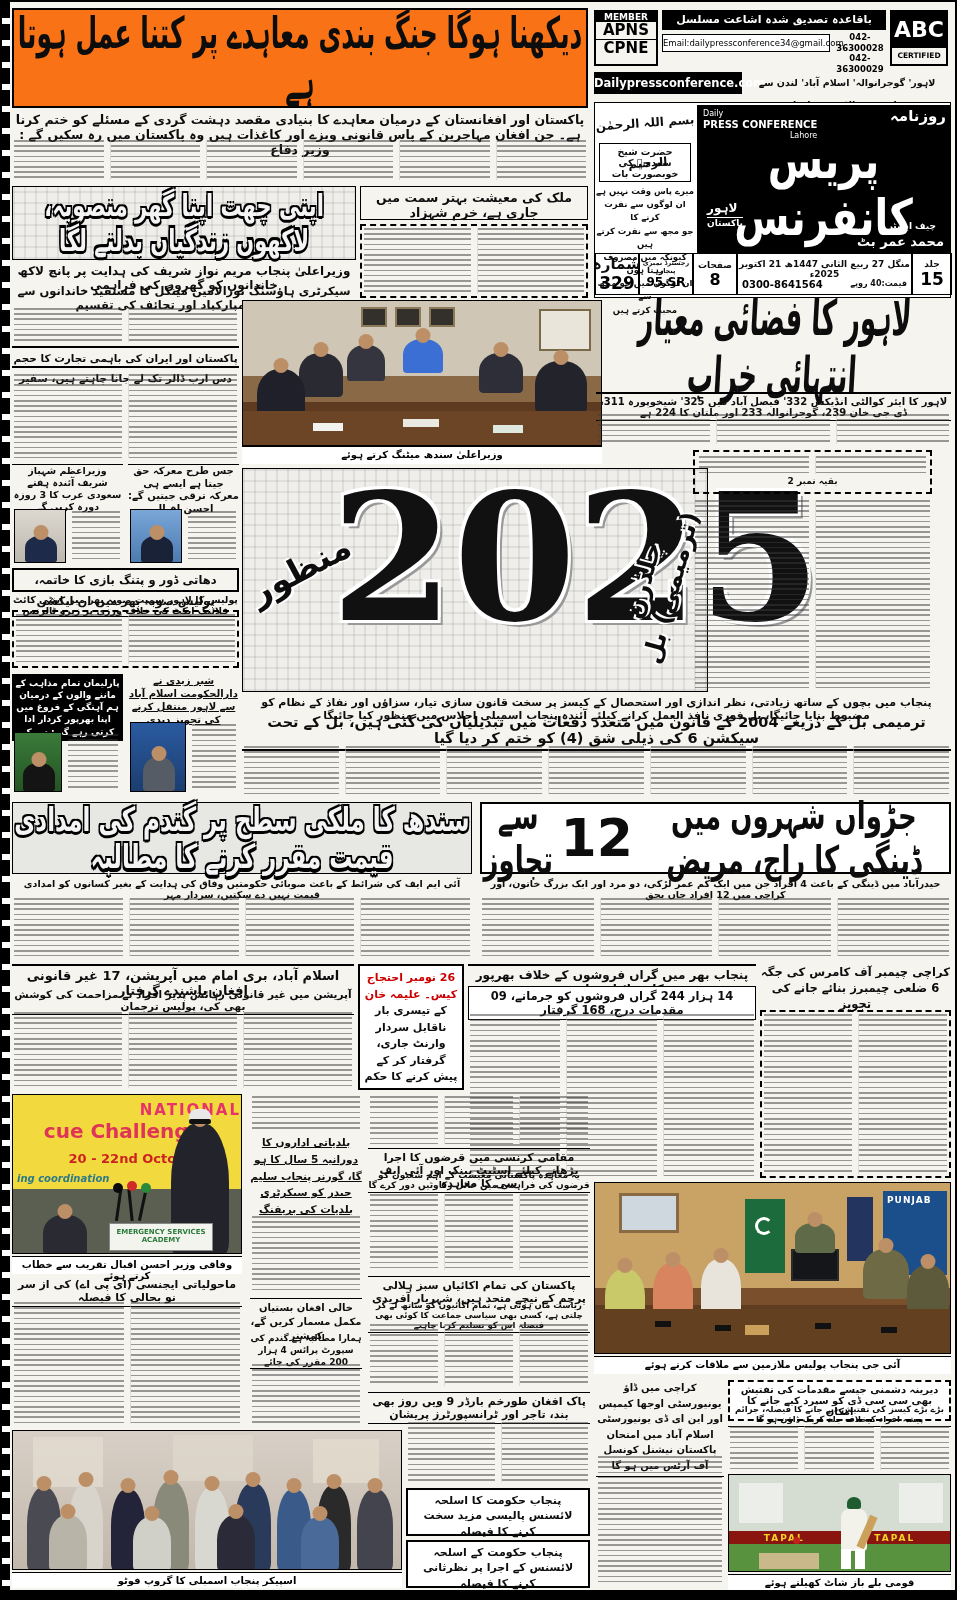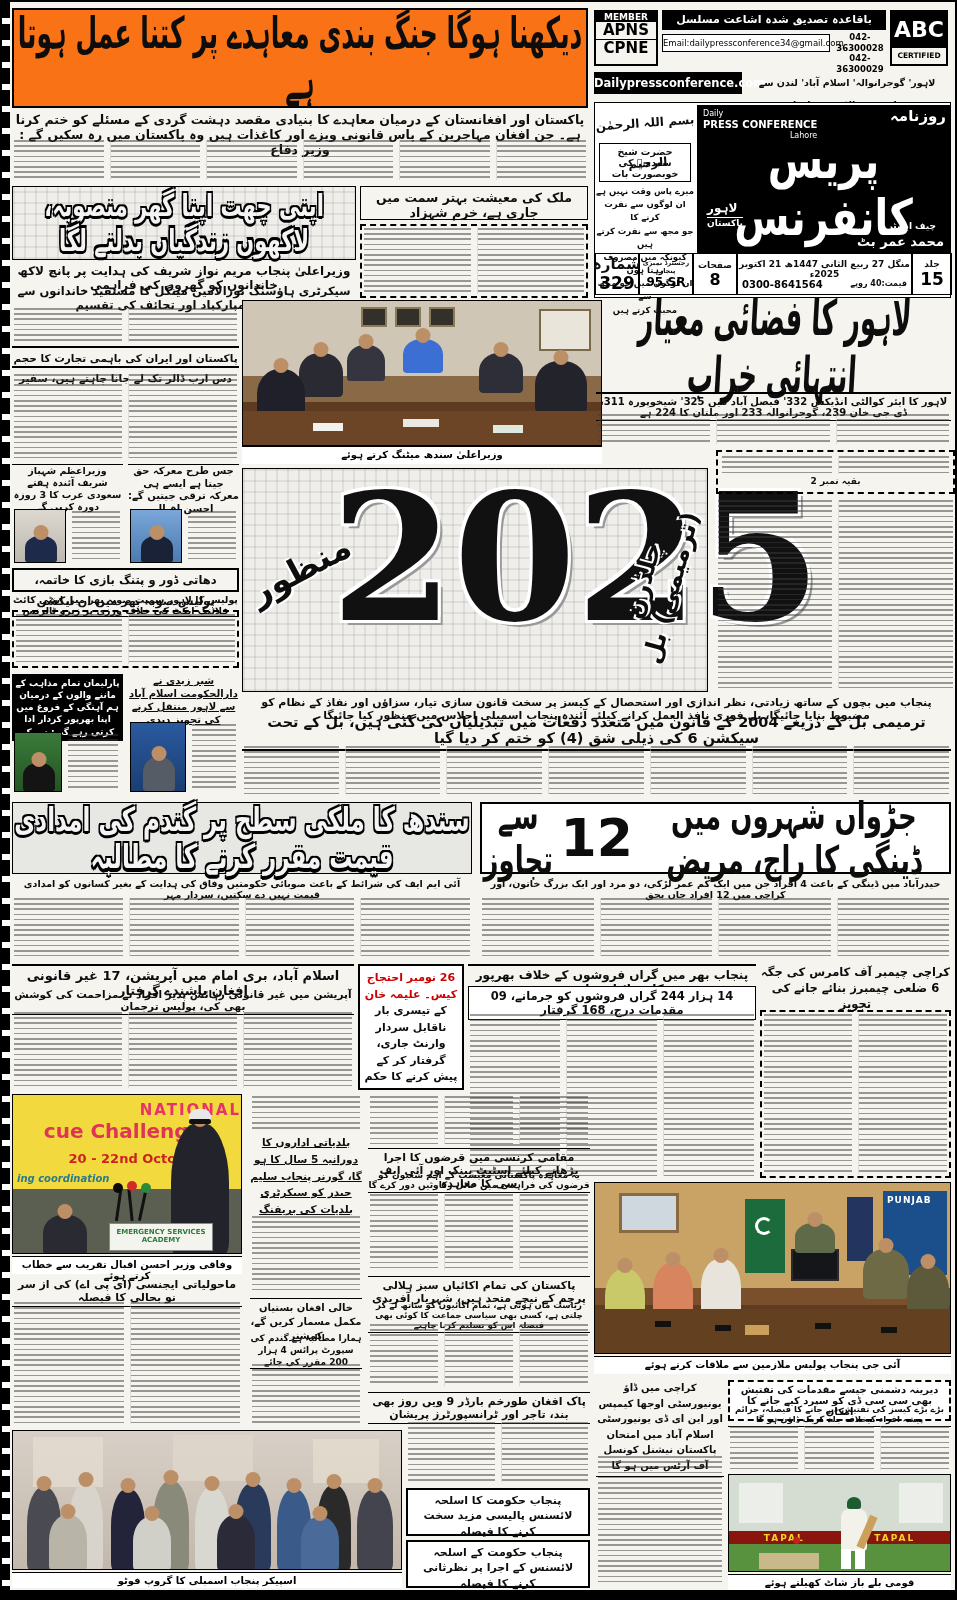--- a/index.html
+++ b/index.html
@@ -220,21 +220,21 @@
       <i></i>
       <i></i>
       <i></i>
     </div>
 
   <div class="a b1 tex" style="left:240px;top:466px;width:466px;height:224px">
     <div class="a ltr" style="left:88px;top:-14px;width:300px;font-family:'DejaVu Serif',serif;font-size:176px;font-weight:bold;color:#111;text-align:center;text-shadow:-3px -3px 0 #fff,3px -3px 0 #fff,-3px 3px 0 #fff,3px 3px 0 #fff,5px 5px 0 #999">2025</div>
     <div class="a u" style="right:-30px;top:86px;width:160px;font-size:25px;transform:rotate(-75deg);text-shadow:-2px -2px 0 #fff,2px 2px 0 #fff">چلڈرن (ترمیمی) بل</div>
     <div class="a u" style="left:2px;top:80px;width:110px;font-size:34px;transform:rotate(-28deg);text-shadow:-2px -2px 0 #fff,2px 2px 0 #fff">منظور</div>
   </div>
-  <div class="a" style="left:714px;top:448px;width:239px;height:242px">
+  <div class="a" style="left:691px;top:448px;width:239px;height:242px">
     <div class="bd u" style="font-size:9px;padding:2px;height:44px">
       <div class="f" style="height:22px">
           <i></i>
           <i></i>
         </div>
       <div>بقیہ نمبر 2</div>
     </div>
     <div class="f" style="height:192px;margin-top:4px">
         <i></i>
         <i></i>

